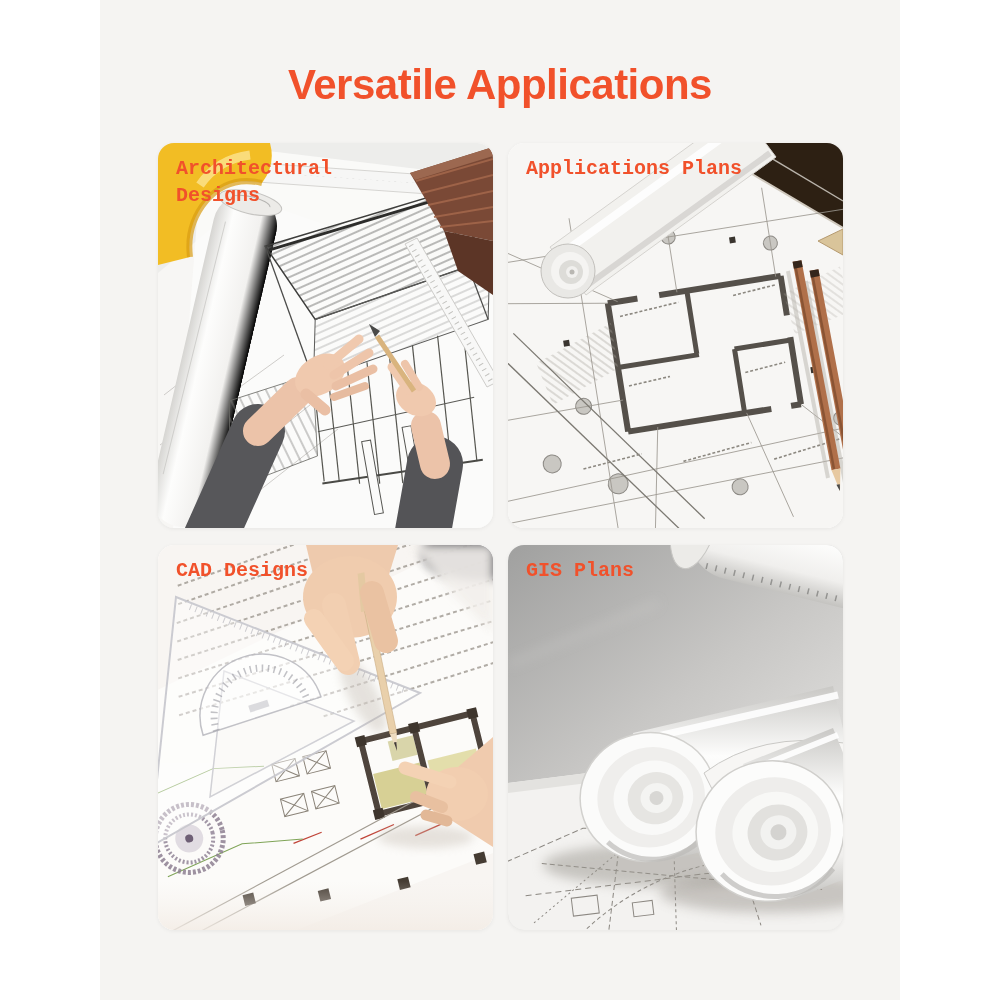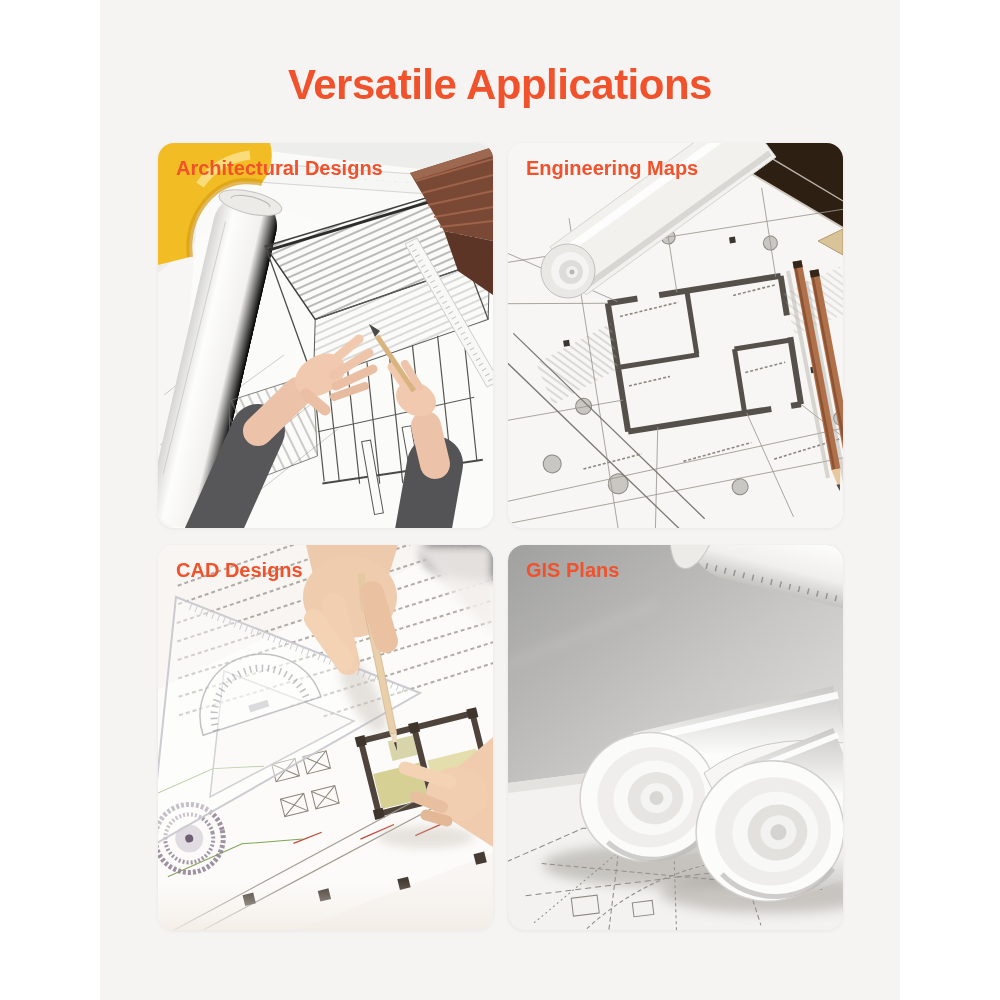--- a/index.html
+++ b/index.html
@@ -21,21 +21,21 @@
     display:grid;grid-template-columns:335px 335px;grid-template-rows:385px 385px;
     column-gap:15px;row-gap:17px;
   }
   .card{
     position:relative;width:335px;height:385px;border-radius:16px;overflow:hidden;
     background:#ffffff;box-shadow:0 1px 4px rgba(0,0,0,0.06);
   }
   .card svg{position:absolute;left:0;top:0;display:block;}
   .card-label{
     position:absolute;top:12px;left:18px;max-width:225px;z-index:2;
-    font-size:20px;line-height:27px;font-weight:bold;color:#f1512b;
+    font-size:20px;line-height:27px;font-weight:bold;color:#f1512b;font-family:Liberation Mono, monospace;
   }
 </style>
 </head>
 <body>
 
 <div class="content">
   <div class="title">Versatile Applications</div>
 
   <div class="grid">
 
@@ -145,21 +145,21 @@
           <ellipse cx="258" cy="256" rx="21" ry="16" transform="rotate(28 258 256)" fill="#f0c9ae"></ellipse>
           <line x1="250" y1="247" x2="234" y2="224" stroke="#f0c9ae" stroke-width="9" stroke-linecap="round"></line>
           <line x1="261" y1="244" x2="247" y2="221" stroke="#eec5aa" stroke-width="8" stroke-linecap="round"></line>
           <line x1="219" y1="193" x2="256" y2="248" stroke="#d9b47e" stroke-width="5"></line>
           <polygon points="211,181 222,188 217,194" fill="#4a4a48"></polygon>
         </g>
       </svg>
     </div>
 
     <div class="card">
-      <span class="card-label">Engineering Maps</span>
+      <span class="card-label">Applications Plans</span>
       <svg width="335" height="385" viewBox="0 0 335 385" role="img" aria-label="Engineering floor-plan blueprints spread on a dark desk with a rolled drawing and two sharpened wooden pencils">
         <defs>
           <pattern id="b-hatch" width="6" height="6" patternUnits="userSpaceOnUse" patternTransform="rotate(45)">
             <line x1="0" y1="1" x2="6" y2="1" stroke="#a7a39b" stroke-width="1"></line>
           </pattern>
           <g id="b-pencil">
             <polygon points="284.6,118.8 293.4,117.2 332.4,325.6 323.5,327.2" fill="#b0704a"></polygon>
             <line x1="287" y1="121" x2="326" y2="326" stroke="#8a5434" stroke-width="2.5"></line>
             <polygon points="284.6,118.8 293.4,117.2 294.7,124.1 285.9,125.7" fill="#35261c"></polygon>
             <polygon points="323.5,327.2 332.4,325.6 332,348" fill="#e7c9a1"></polygon>

